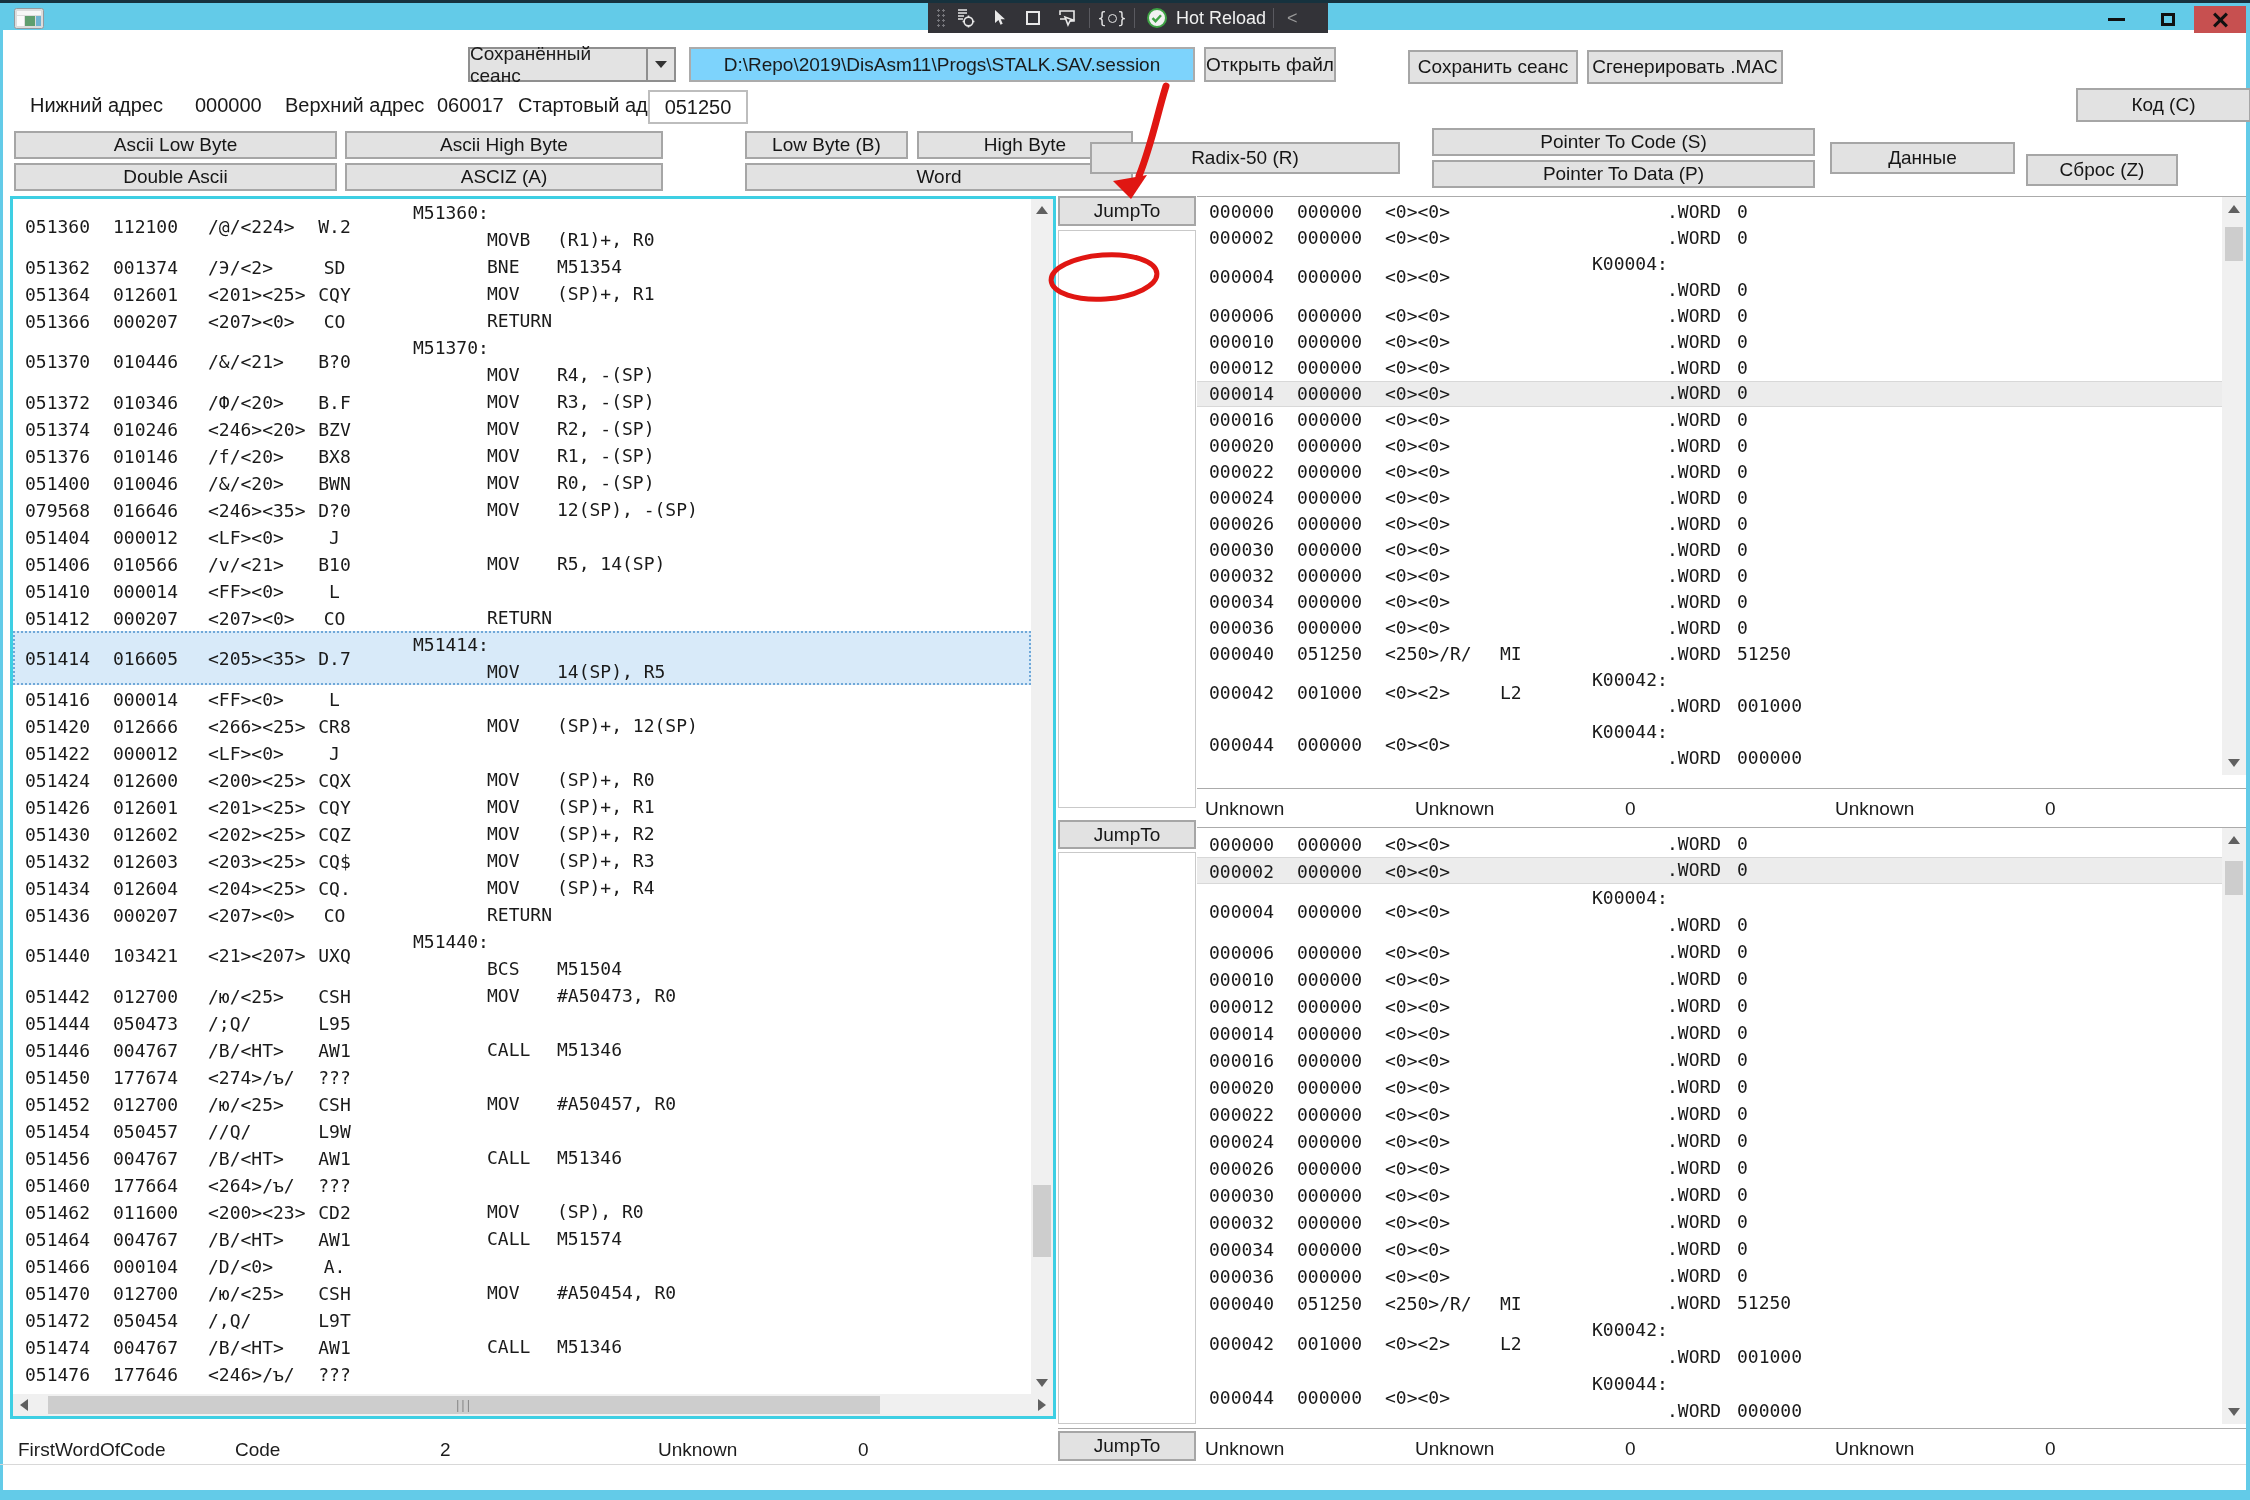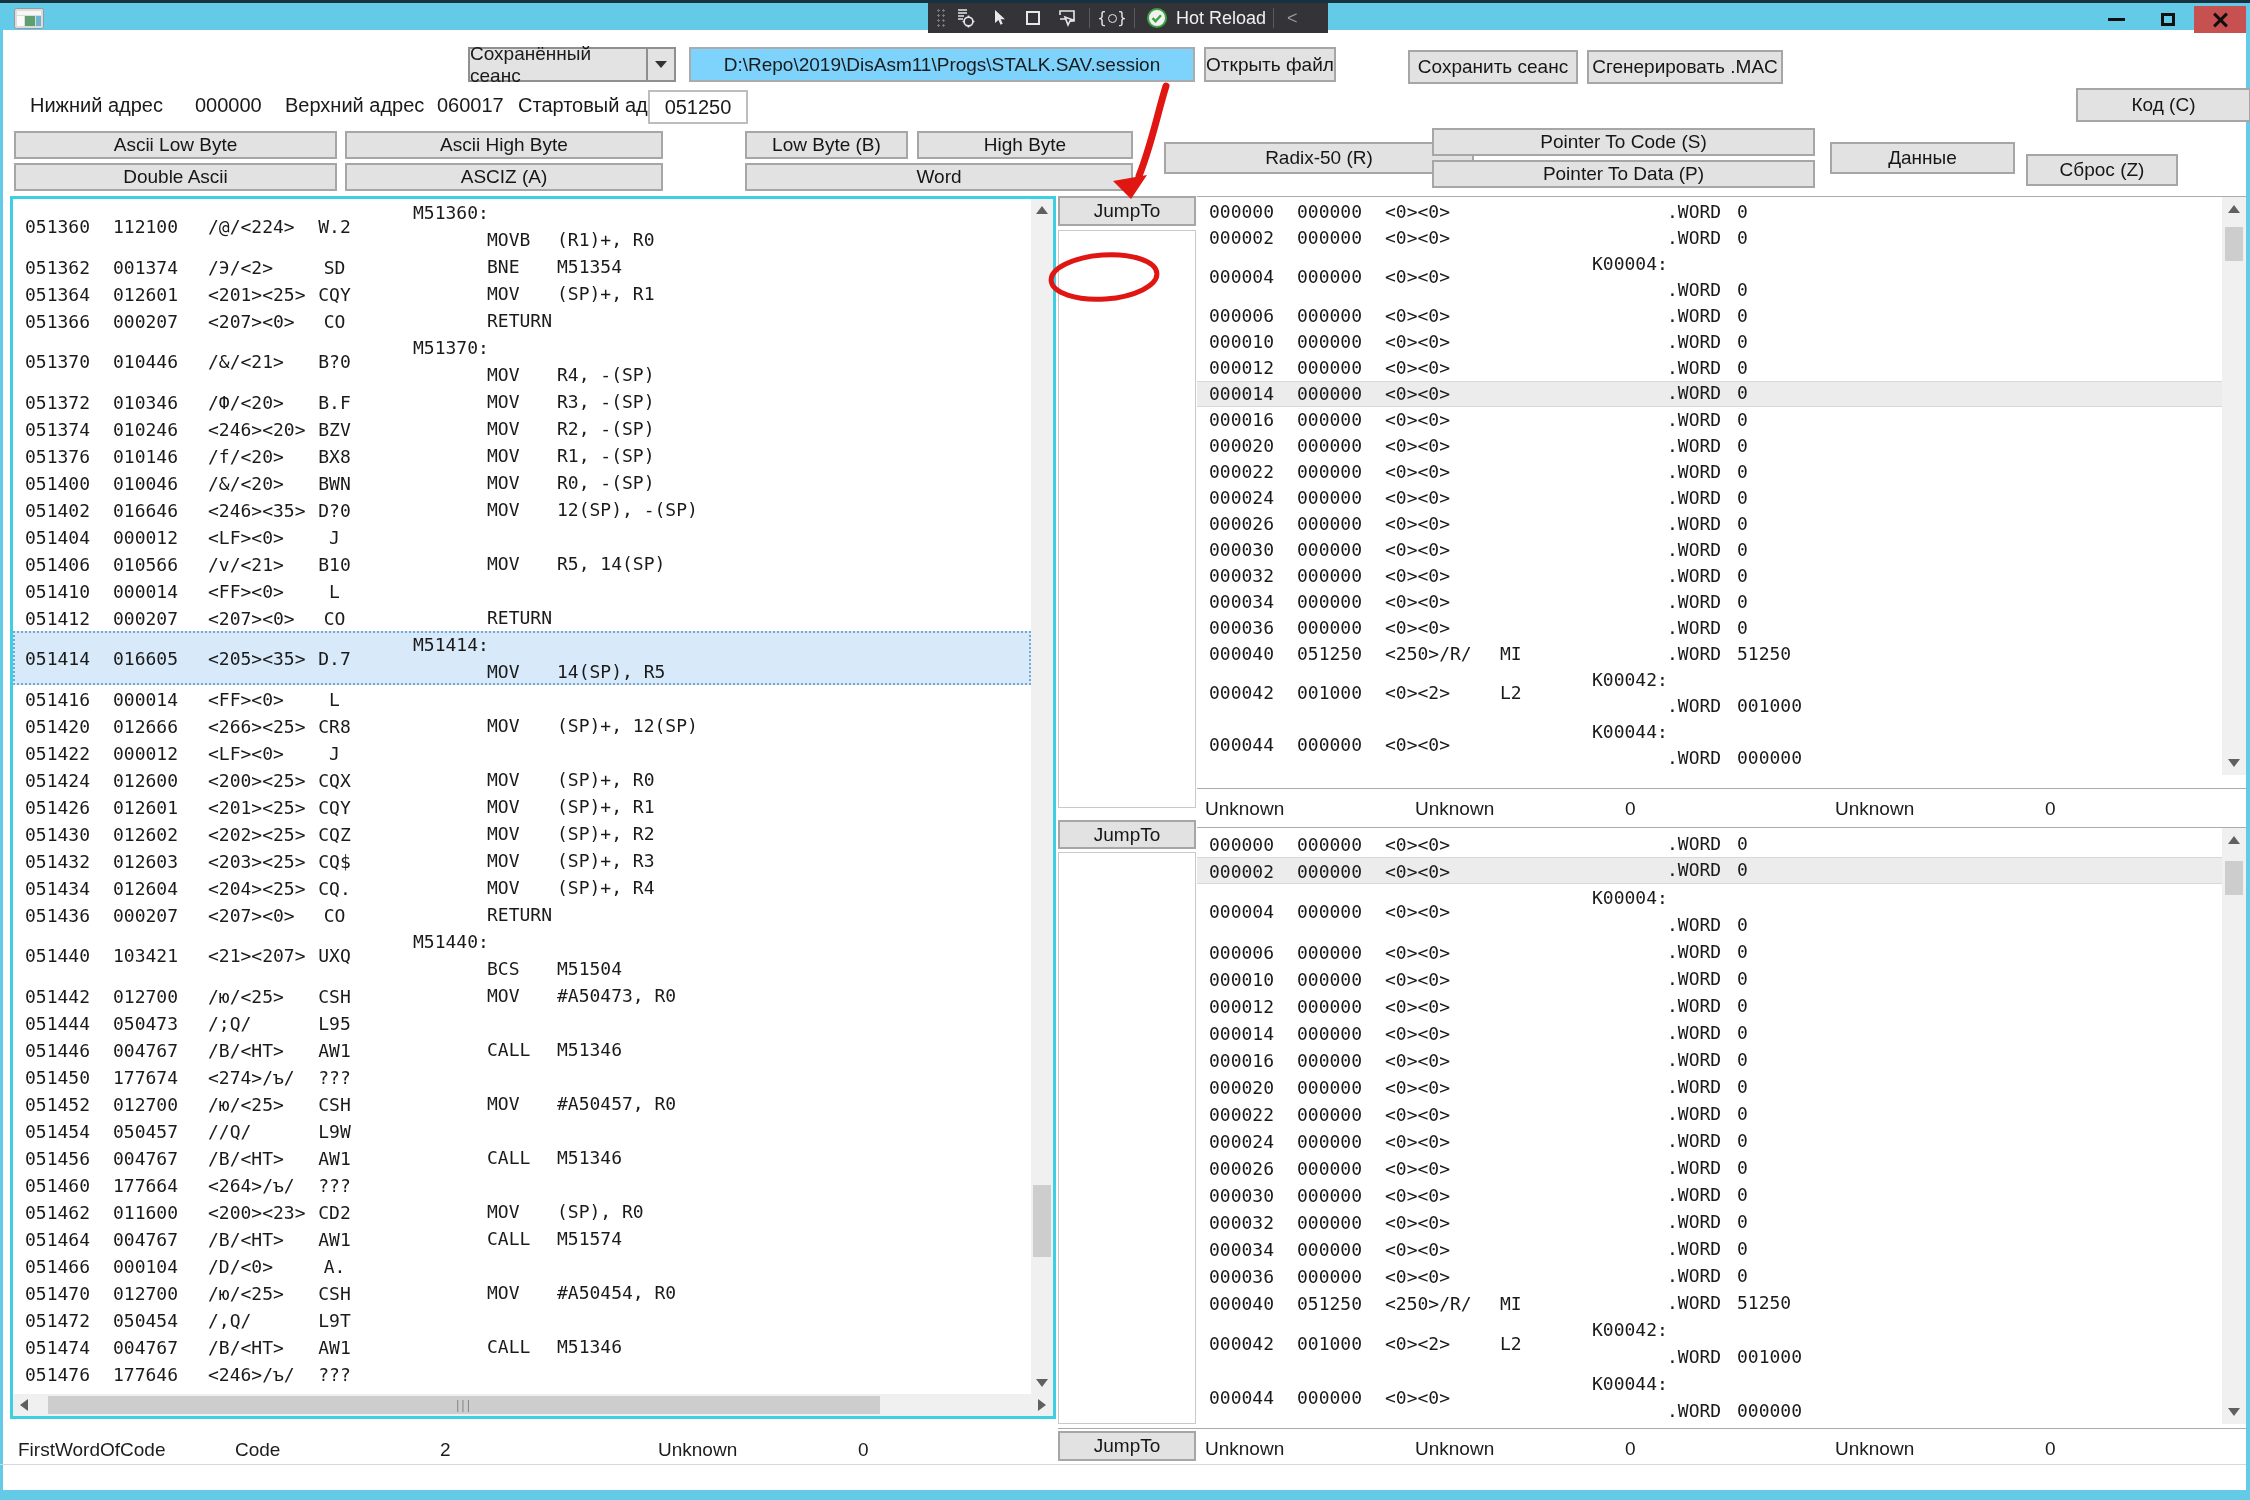--- a/index.html
+++ b/index.html
@@ -50,21 +50,21 @@
   .startbox{position:absolute;left:648px;top:90px;width:100px;height:34px;background:#fff;border:2px solid #bdbdbd;display:flex;align-items:center;justify-content:center;font-size:20px}
 
   
   .b-alow{left:14px;top:131px;width:323px;height:28px}
   .b-ahigh{left:345px;top:131px;width:318px;height:28px}
   .b-lowb{left:745px;top:131px;width:163px;height:28px}
   .b-highb{left:917px;top:131px;width:216px;height:28px}
   .b-dasc{left:14px;top:163px;width:323px;height:28px}
   .b-asciz{left:345px;top:163px;width:318px;height:28px}
   .b-word{left:745px;top:163px;width:388px;height:28px}
-  .b-radix{left:1164px;top:142px;width:310px;height:32px}
+  .b-radix{left:1090px;top:142px;width:310px;height:32px}
   .b-pcode{left:1432px;top:128px;width:383px;height:28px}
   .b-pdata{left:1432px;top:160px;width:383px;height:28px}
   .b-dan{left:1830px;top:142px;width:185px;height:32px}
   .b-sbros{left:2026px;top:154px;width:152px;height:32px}
 
   
   .b-jump1{left:1058px;top:196px;width:138px;height:30px}
   .b-jump2{left:1058px;top:820px;width:138px;height:29px}
   .b-jump3{left:1058px;top:1431px;width:138px;height:30px}
   .jlist{position:absolute;left:1058px;width:138px;background:#fff;border:1px solid #c9c9c9;padding-top:5px}
@@ -321,21 +321,21 @@
       <div class="lrow">
         <span class="lc a">051400</span>
         <span class="lc v">010046</span>
         <span class="lc c">/&amp;/&lt;20&gt;</span>
         <span class="lc r">BWN</span>
         <span class="lc lab"></span>
         <span class="lc m">MOV</span>
         <span class="lc o">R0, -(SP)</span>
       </div>
       <div class="lrow">
-        <span class="lc a">051402</span>
+        <span class="lc a">079568</span>
         <span class="lc v">016646</span>
         <span class="lc c">&lt;246&gt;&lt;35&gt;</span>
         <span class="lc r">D?0</span>
         <span class="lc lab"></span>
         <span class="lc m">MOV</span>
         <span class="lc o">12(SP), -(SP)</span>
       </div>
       <div class="lrow">
         <span class="lc a">051404</span>
         <span class="lc v">000012</span>

